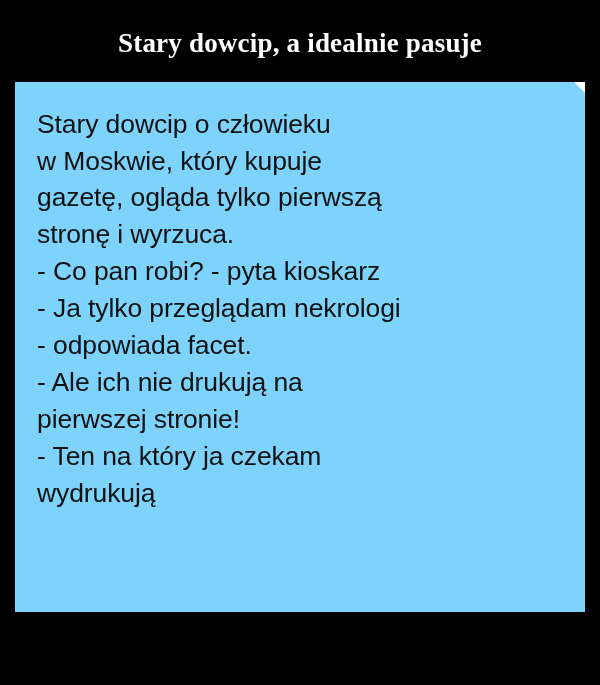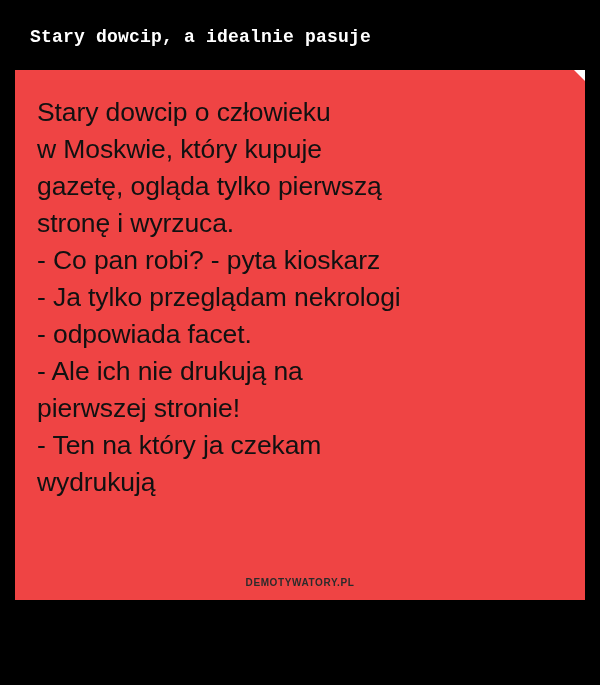--- a/index.html
+++ b/index.html
@@ -17,34 +17,35 @@
     width: 600px;
     height: 685px;
     background: #000000;
     box-sizing: border-box;
     display: flex;
     flex-direction: column;
     align-items: center;
   }
   .title {
     color: #ffffff;
-    font-family: Liberation Mono, monospace;
+    font-family: Liberation Serif, serif;
     font-weight: bold;
-    font-size: 18px;
+    font-size: 27px;
     line-height: 1.28;
+    text-align: center;
     margin-top: 26px;
     margin-bottom: 0;
     width: 540px;
     letter-spacing: 0.2px;
   }
   .title .line {
     display: block;
   }
   .card {
-    background: #ef4444;
+    background: #7dd3fc;
     width: 570px;
     margin-top: 21px;
     box-sizing: border-box;
     padding: 24px 22px 10px 22px;
     position: relative;
     flex: 0 0 auto;
     height: 530px;
     overflow: hidden;
   }
   .card .corner {
@@ -92,16 +93,15 @@
 w Moskwie, który kupuje
 gazetę, ogląda tylko pierwszą
 stronę i wyrzuca.
 - Co pan robi? - pyta kioskarz
 - Ja tylko przeglądam nekrologi
 - odpowiada facet.
 - Ale ich nie drukują na
 pierwszej stronie!
 - Ten na który ja czekam
 wydrukują</div>
-    <div class="watermark">DEMOTYWATORY.PL</div>
   </div>
 
 </div>
 
 </body></html>

